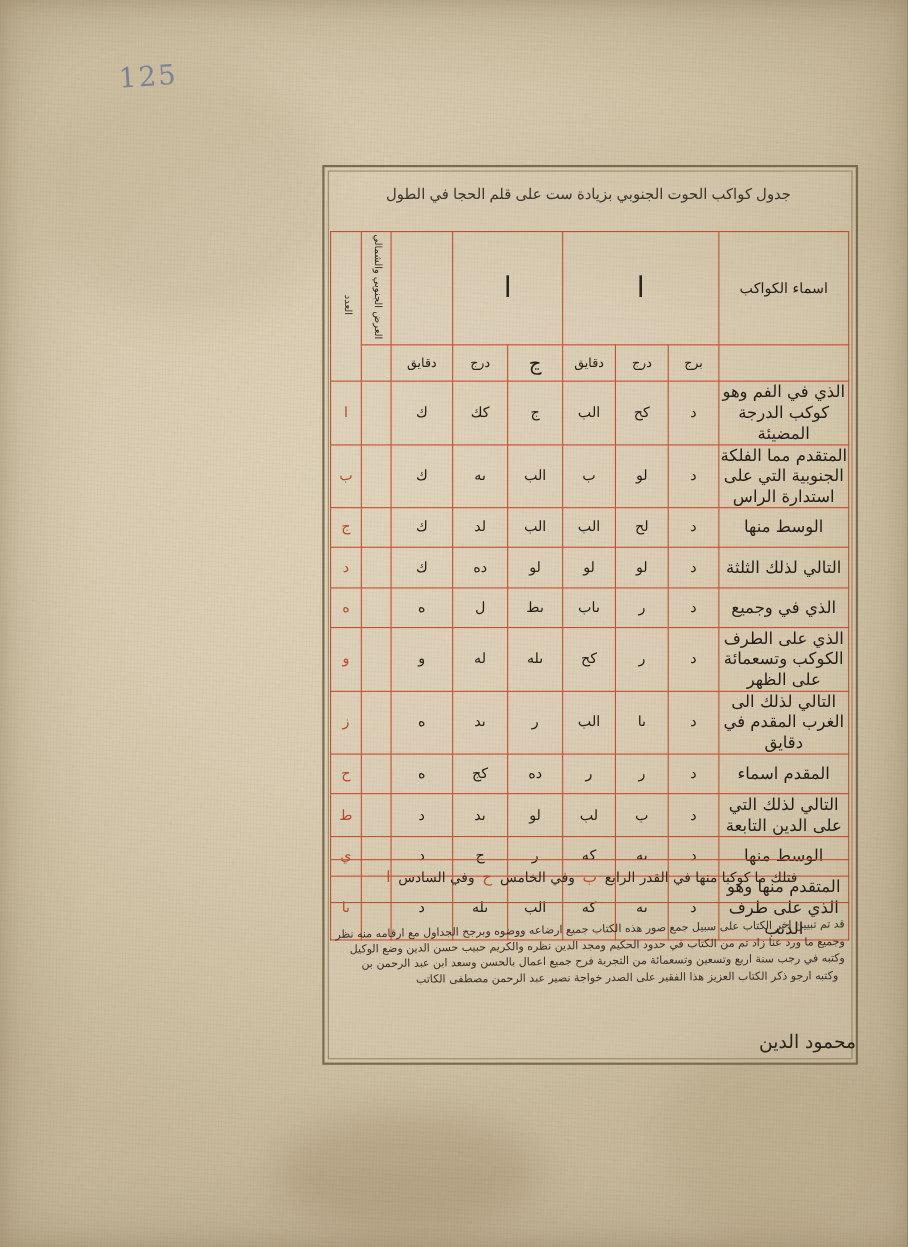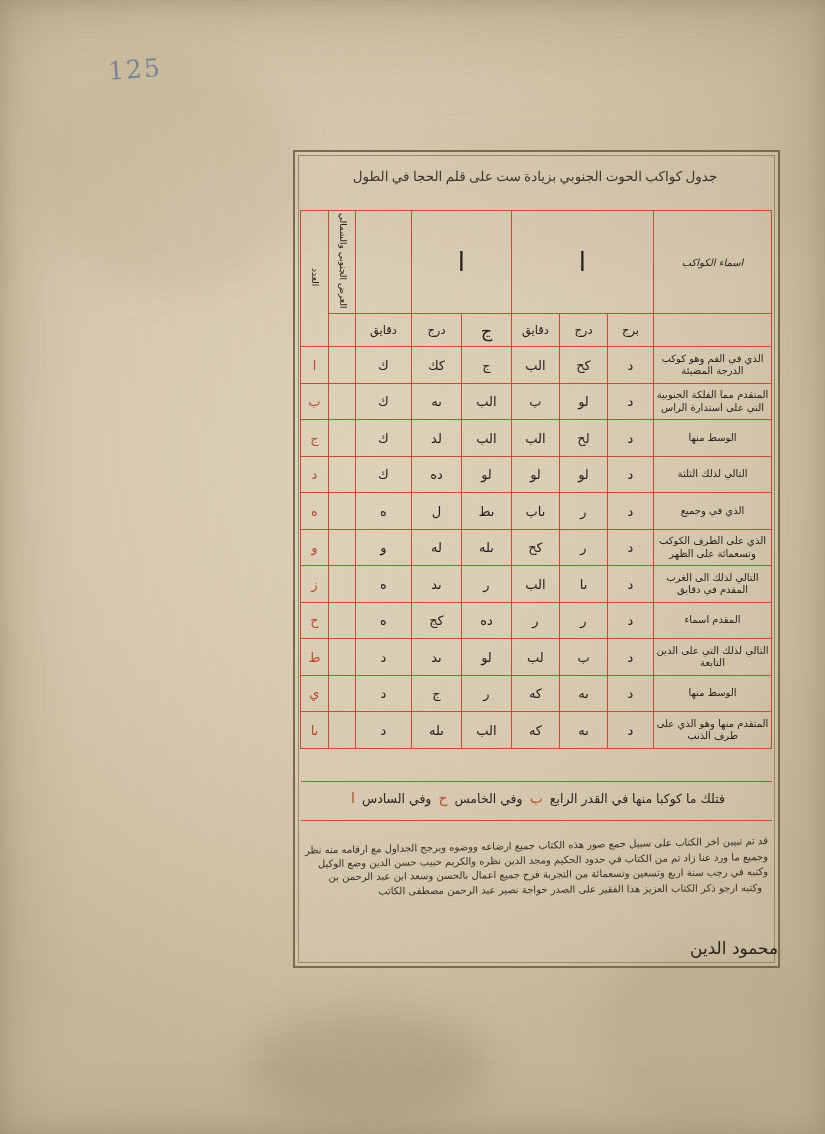--- a/index.html
+++ b/index.html
@@ -70,21 +70,21 @@
     inset: 3px;
     border: 1px solid #9a8a68;
   }
   
   .heading {
     position: absolute;
     left: 300px; top: 168px;
     width: 470px;
     text-align: center;
     direction: rtl;
-    font-family: Liberation Serif, serif;
+    font-family: Liberation Sans, sans-serif;
     font-size: 13.5px;
     color: #2f2a22;
     letter-spacing: .5px;
   }
   
   .tbl-wrap {
     position: absolute;
     left: 301px; top: 210px;
     width: 471px;
     direction: rtl;
@@ -111,38 +111,38 @@
   .col-sign    { width: 48px; }
   .col-deg3    { width: 48px; }
   .col-min3    { width: 46px; }
   .col-last    { width: 27px; }
 
   .hdr-tall   { height: 94px; }
   .hdr-sub    { height: 32px; font-size: 11.5px; }
   .row-cell   { height: 35.5px; }
 
   .names-cell {
-    font-size: 10px;
+    font-size: 15px;
     line-height: 1.25;
     padding: 1px 3px;
     color: #241e18;
     margin-left: 43px;
   }
   .num-cell { font-size: 13px; }
   .idx-cell { font-size: 13px; color: #b9492a; }
   .vert-label {
     writing-mode: vertical-rl;
     font-size: 9px;
     line-height: 1.3;
     color: #2a241c;
     white-space: nowrap;
     display: inline-block;
     padding: 2px;
   }
-  .hdr-main { font-size: 10px; font-style: italic; }
+  .hdr-main { font-size: 13px; }
   .hdr-big-glyph { font-size: 26px; color: #2a241c; }
   
   .footer-line {
     position: absolute;
     left: 301px; top: 790px;
     width: 471px;
     text-align: center;
     direction: rtl;
     font-size: 12.5px;
     color: #2b241c;

